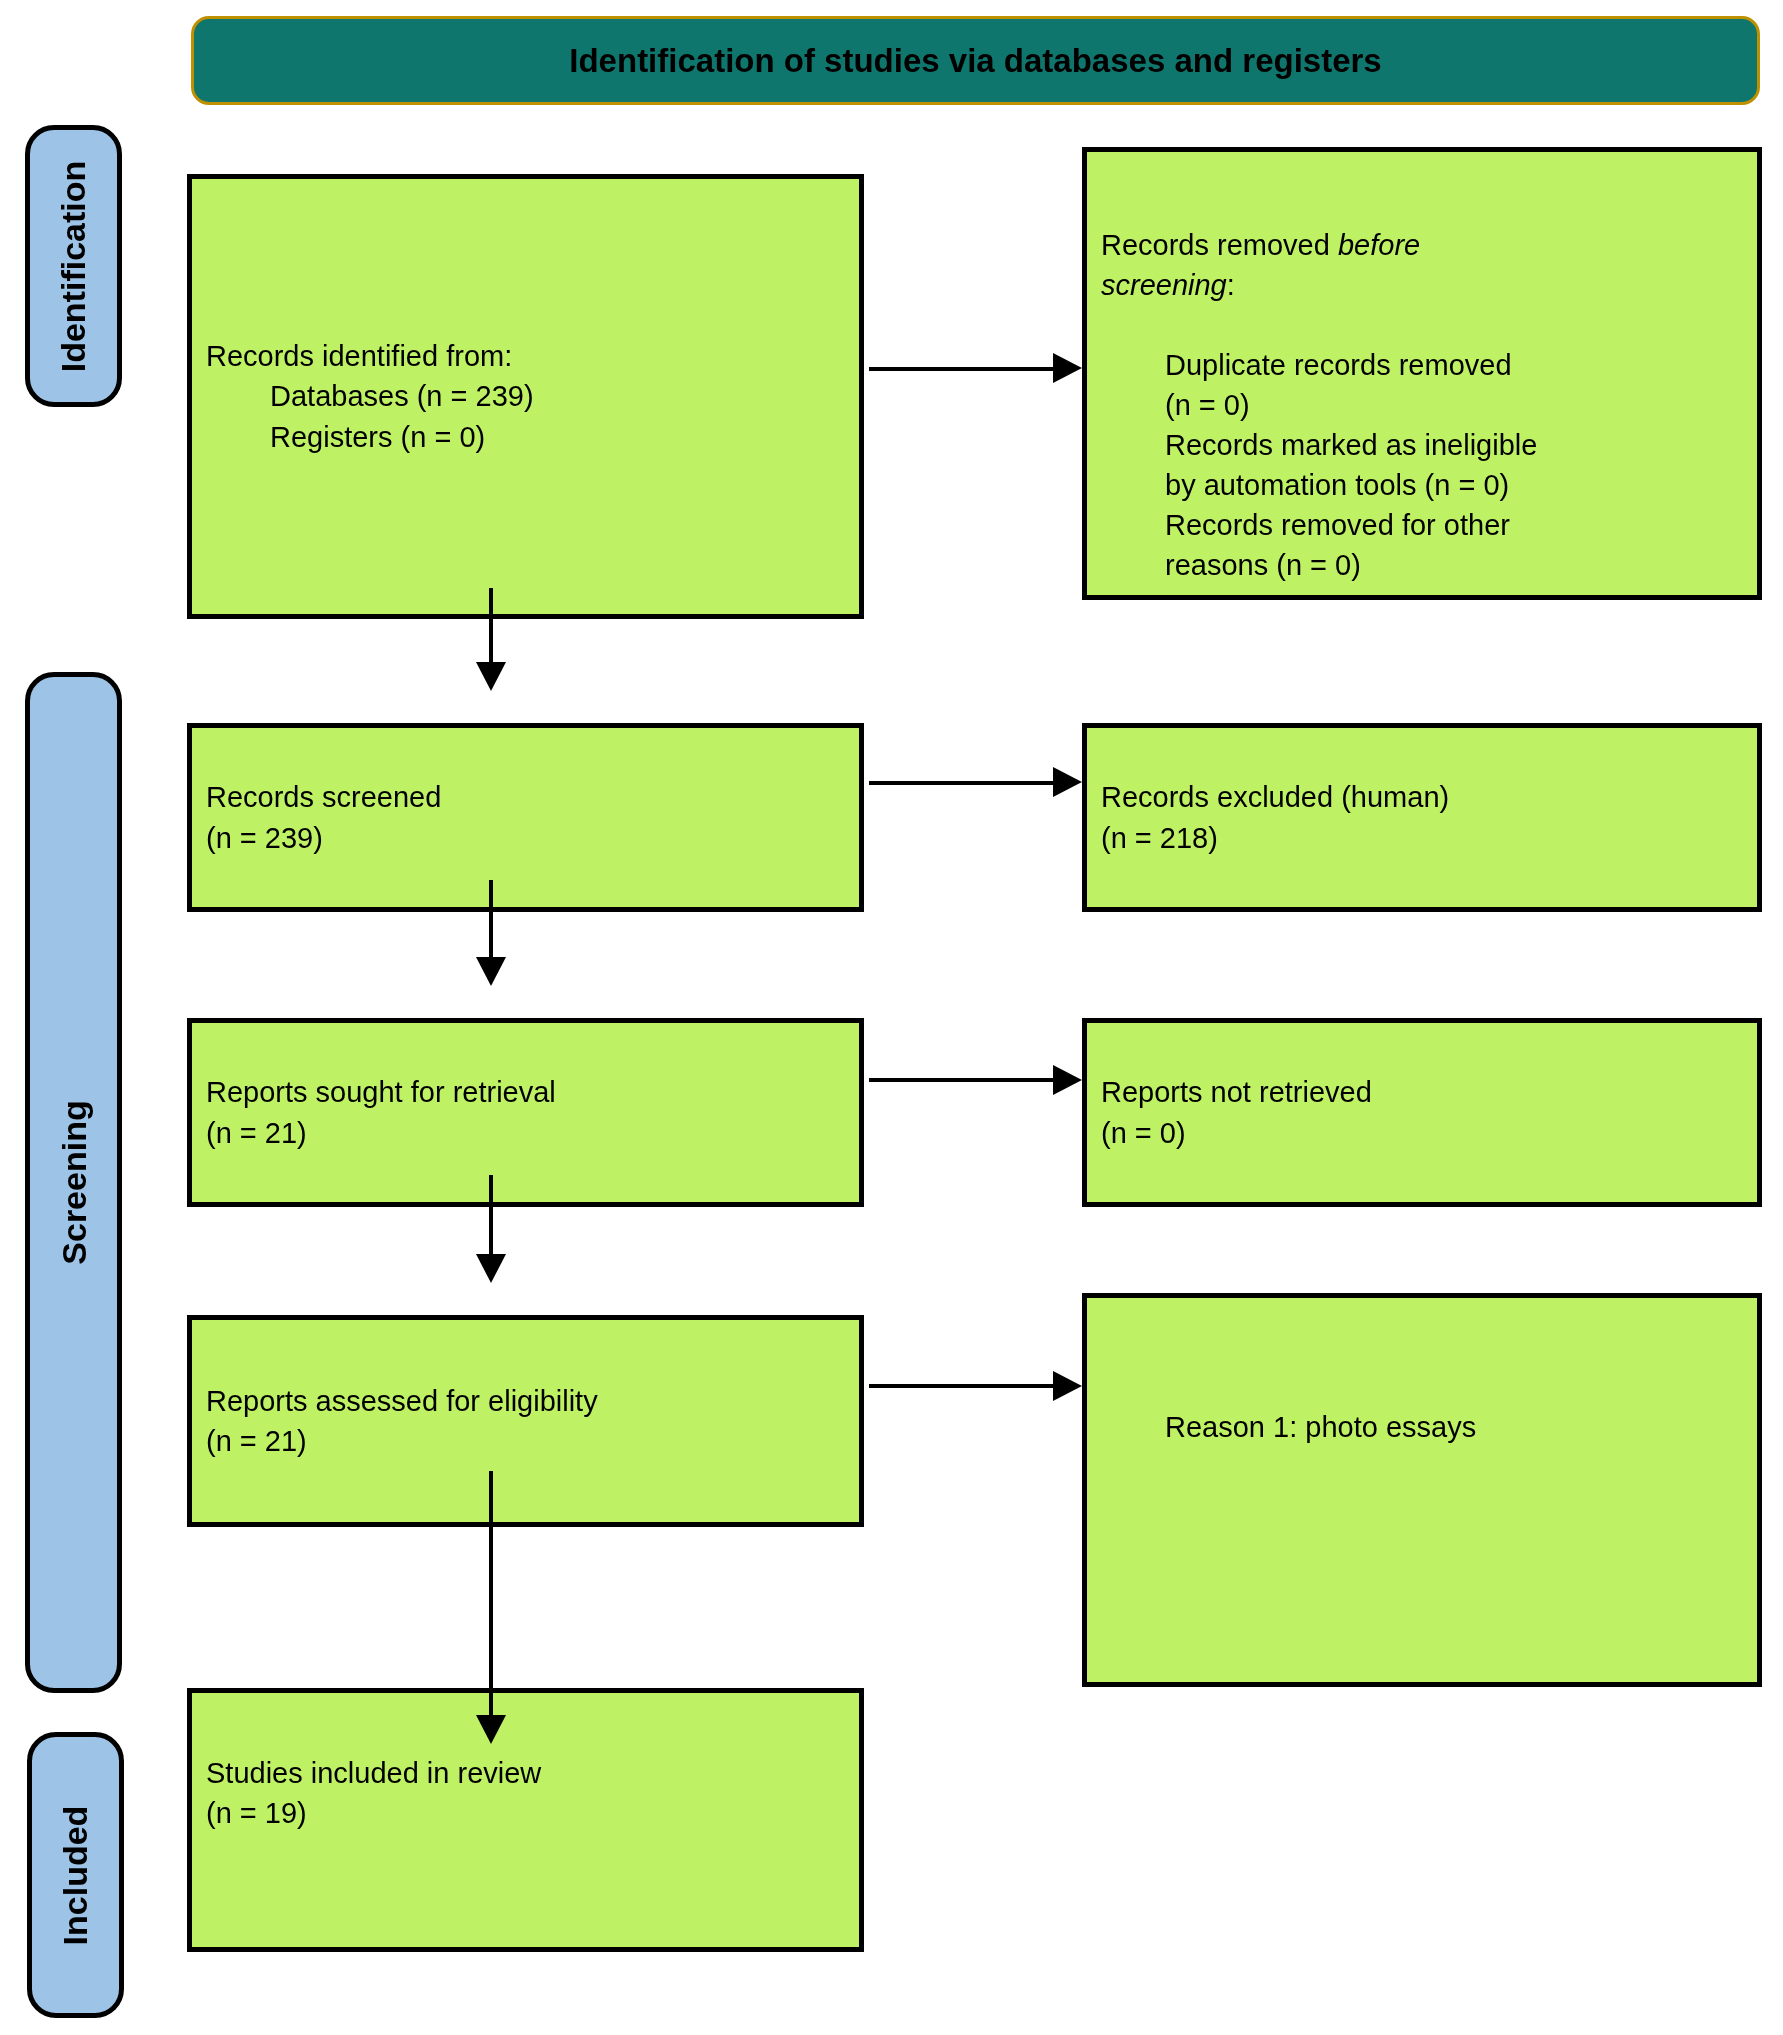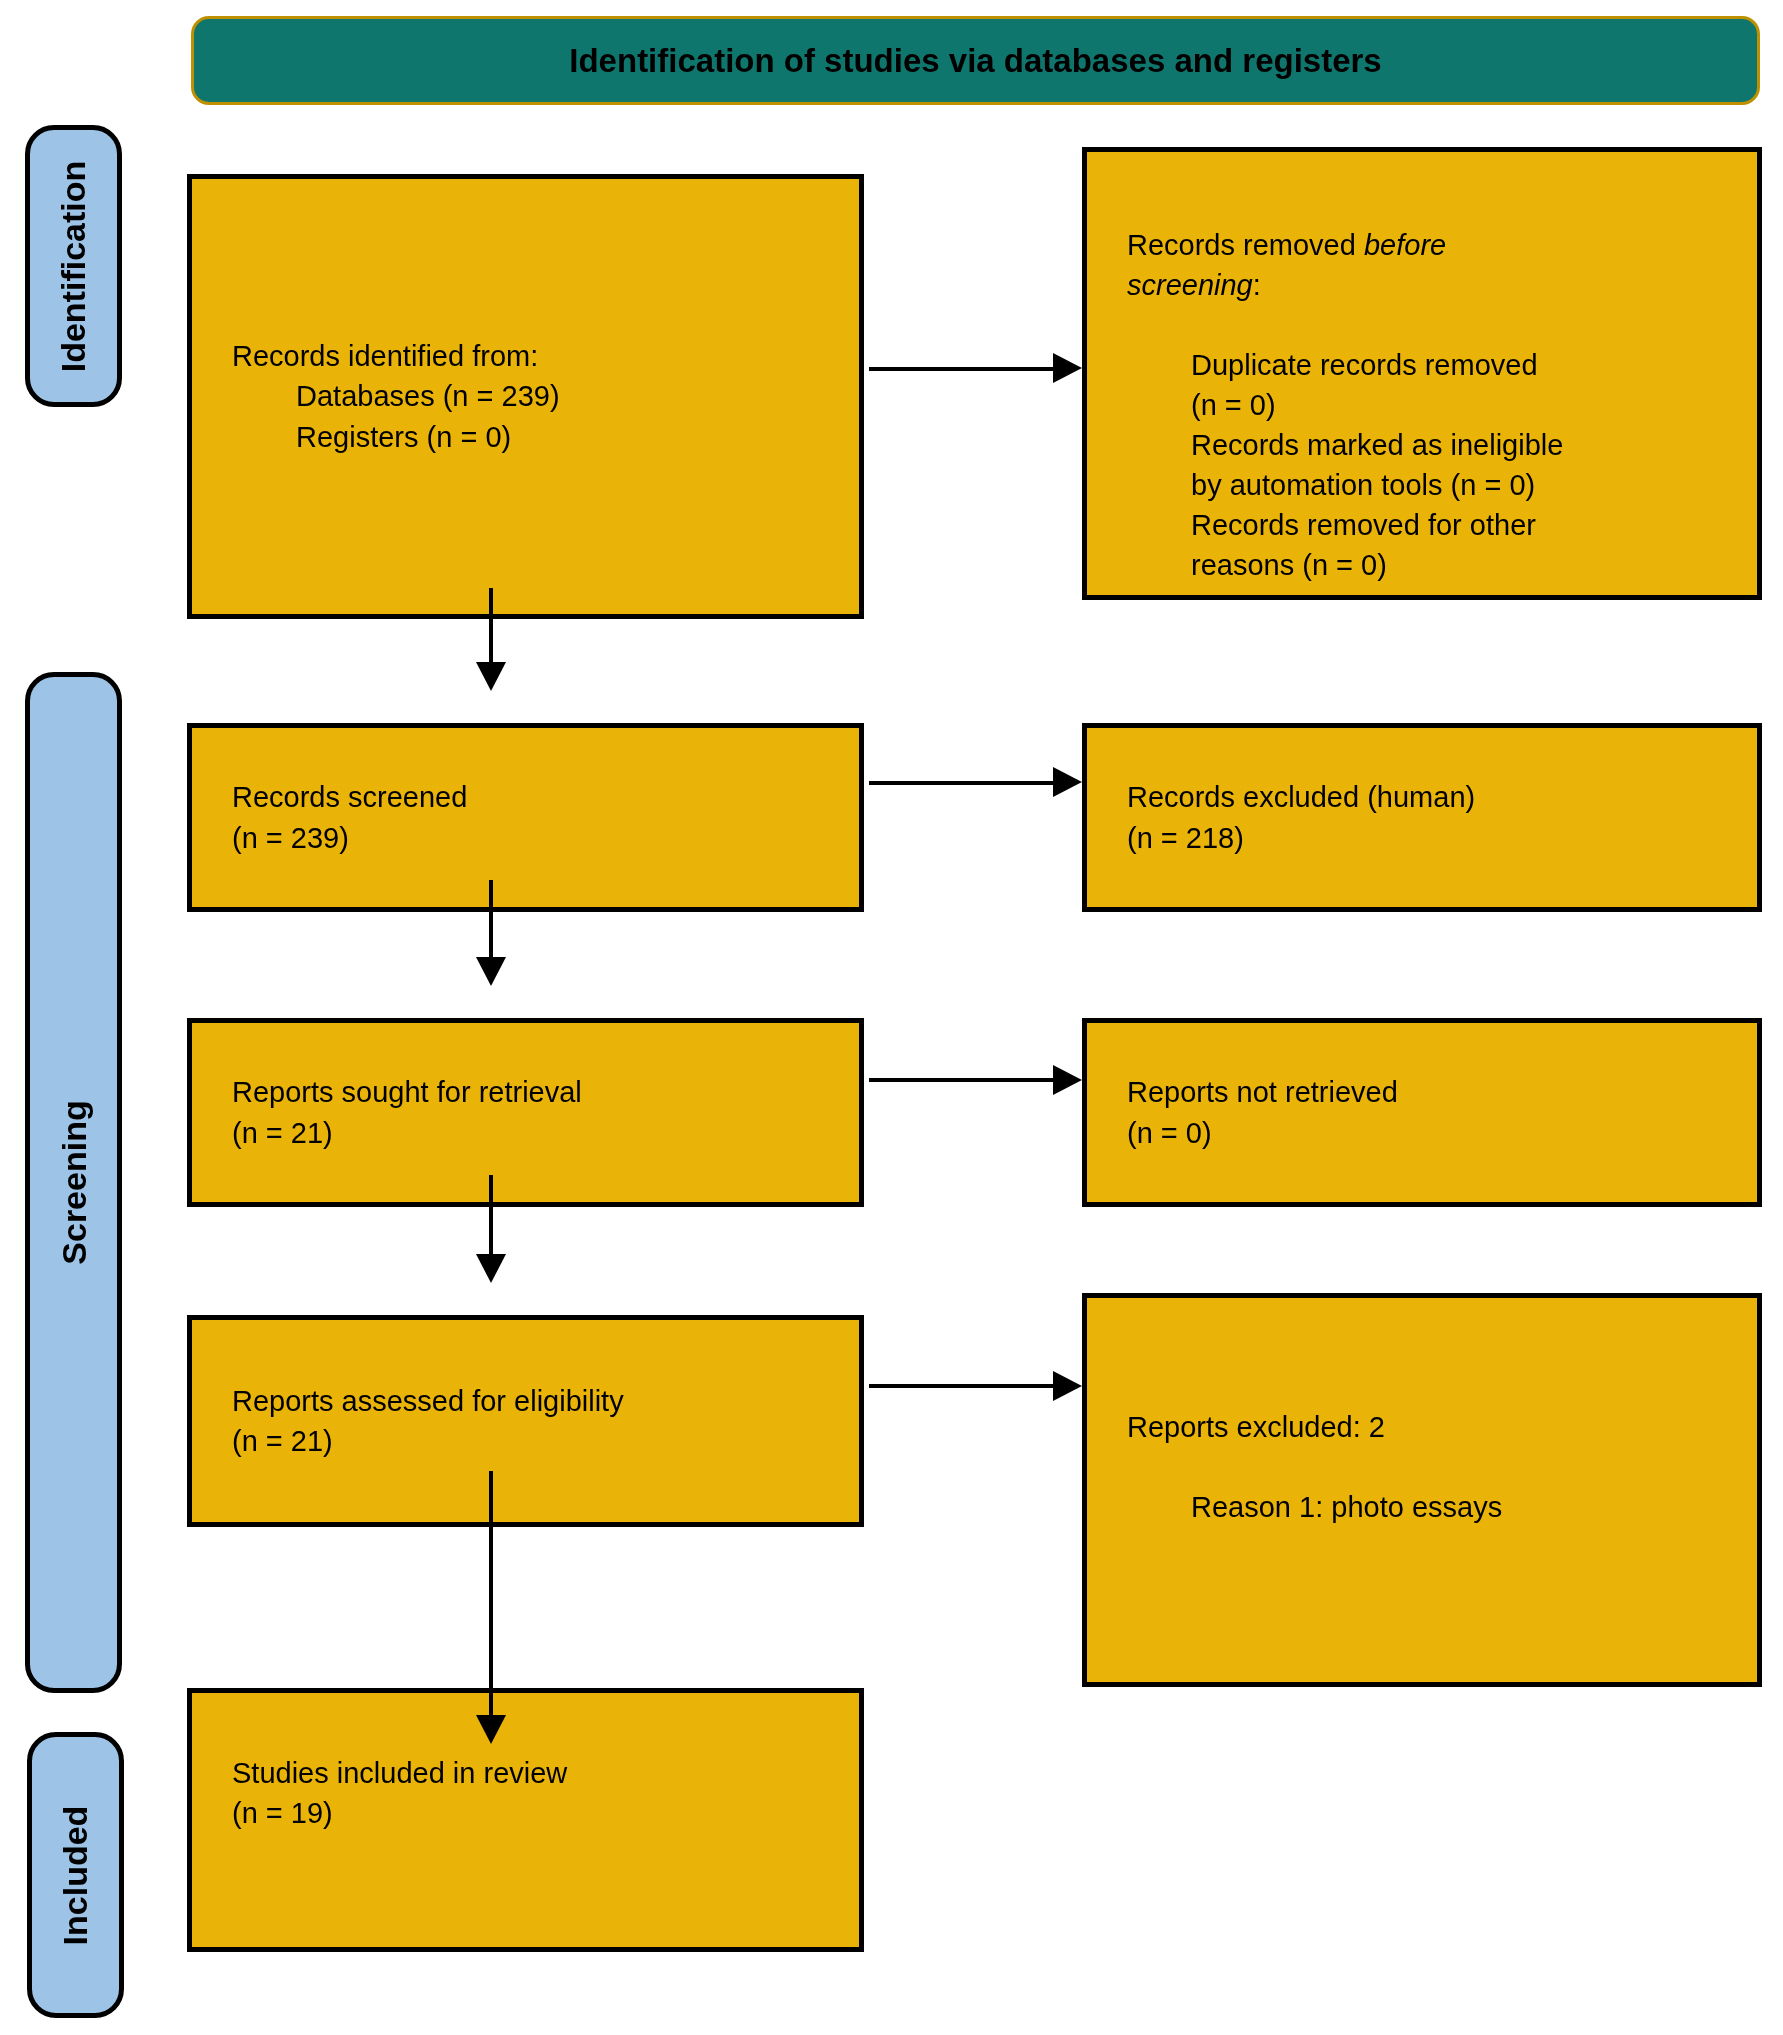--- a/index.html
+++ b/index.html
@@ -32,26 +32,26 @@
     display: flex; align-items: center; justify-content: center;
   }
   .stage span {
     transform: rotate(-90deg);
     white-space: nowrap;
     font-size: 34px; font-weight: bold;
   }
 
   
   .fbox {
-    background: #eab308;
+    background: #bef264;
     border: 5.1px solid #000000;
     font-size: 29px;
     line-height: 1.38;
     white-space: pre-line;
-    padding-left: 40px; padding-right: 19px;
+    padding-left: 14px; padding-right: 19px;
   }
   .fbox.center { display: flex; flex-direction: column; justify-content: center; margin-top: 32px; }
   .indent { margin-left: 64px; white-space: pre-line; }
   .col-left  { left: 187px;  width: 677px; }
   .col-right { left: 1082px; width: 680px; }
 
   
   .hline { height: 3.8px; background: #000000; }
   .vline { width: 3.8px; background: #000000; }
   .head-right {
@@ -119,21 +119,20 @@
   <div class="abs fbox center col-right" style="top:986px; height:189px;">
     <div>Reports not retrieved
 (n = 0)</div>
   </div>
 
   <div class="abs fbox center col-left" style="top:1283px; height:212px;">
     <div>Reports assessed for eligibility
 (n = 21)</div>
   </div>
   <div class="abs fbox col-right" style="top:1293px; height:394px; padding-top:69px;">
-    <div>Reports excluded: 2</div>
     <div class="indent">Reason 1: photo essays</div>
   </div>
 
   <div class="abs fbox col-left" style="top:1688px; height:264px; padding-top:20.3px;">
     <div>Studies included in review
 (n = 19)</div>
   </div>
 
   <div class="abs hline" style="left:869px; top:367px; width:186px;"></div>
   <div class="abs head-right" style="left:1053px; top:353px;"></div>

